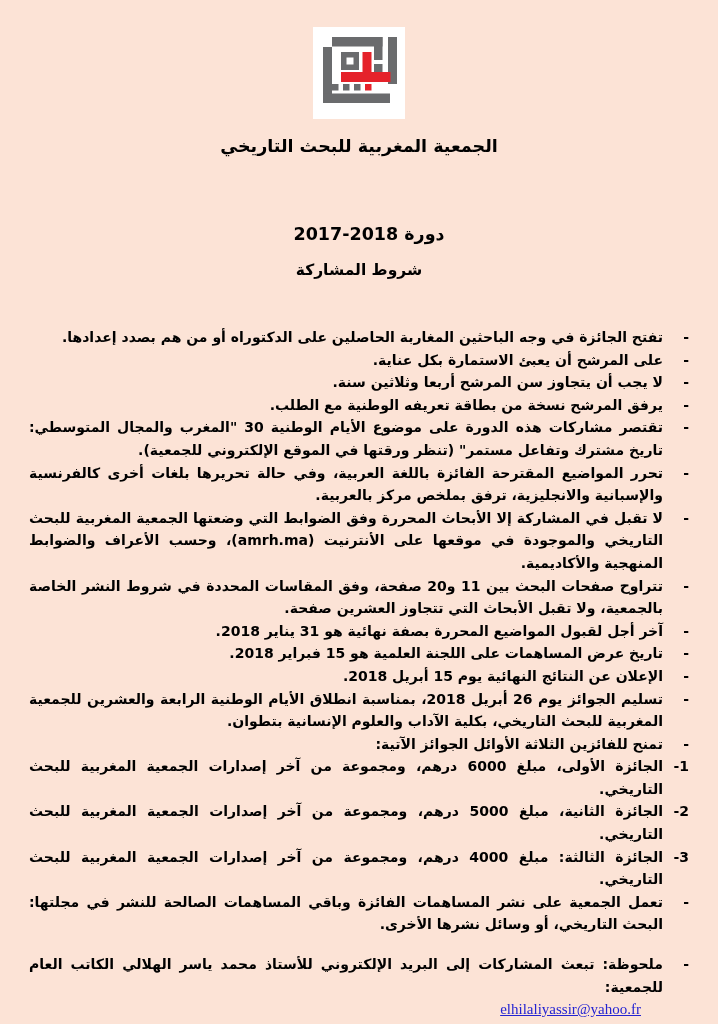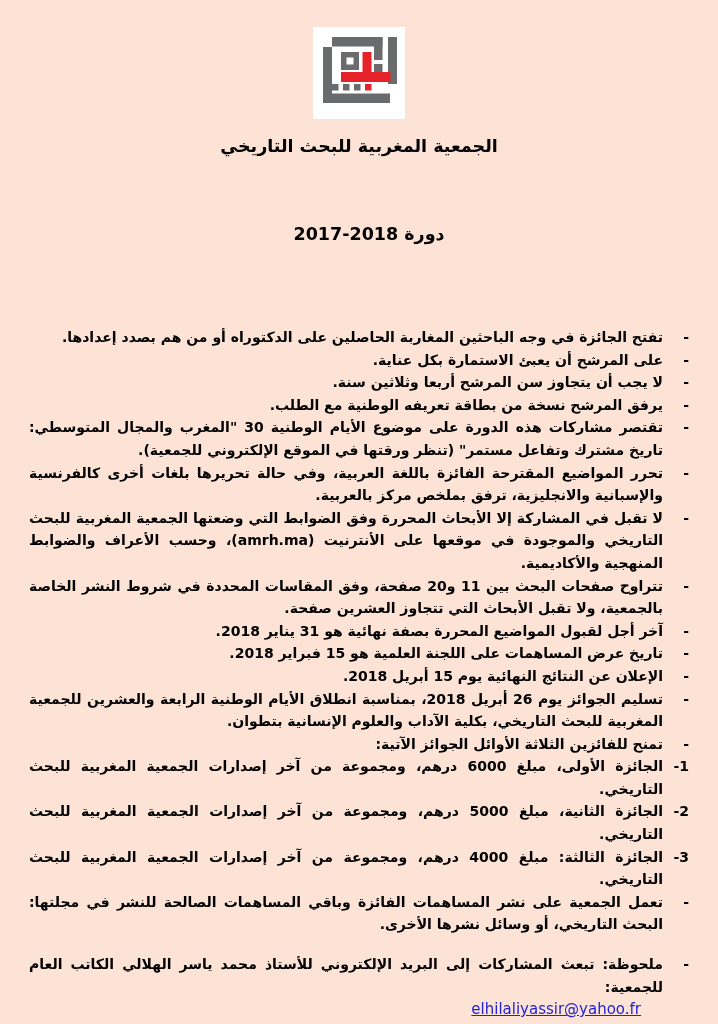--- a/index.html
+++ b/index.html
@@ -59,20 +59,21 @@
   }
   .li .txt{
     flex:1;
     text-align:justify;
   }
   .note-item{margin-top:17px;}
   .email-row{
     text-align:right;
     padding-right:48px;
     line-height:22.6px;
+    font-family:Liberation Serif, serif;
   }
   .email-row a{
     direction:ltr;
     unicode-bidi:embed;
     color:#2323d2;
     text-decoration:underline;
     font-weight:400;
     font-size:15px;
     cursor:pointer;
   }
@@ -104,20 +105,21 @@
       <g fill="#e5222a">
         <rect x="49.5" y="25" width="9" height="21"></rect>
         <rect x="28" y="45" width="49.5" height="10"></rect>
         <rect x="52" y="57" width="6.5" height="6.5"></rect>
       </g>
     </svg>
   </div>
 
   <div class="title t1">الجمعية المغربية للبحث التاريخي</div>
   <div class="title t3">دورة 2018-2017</div>
+  <div class="title t4">شروط المشاركة</div>
 
   <div class="content">
 
     <div class="li">
       <span class="marker">-</span>
       <span class="txt">تفتح الجائزة في وجه الباحثين المغاربة الحاصلين على الدكتوراه أو من هم بصدد إعدادها.</span>
     </div>
     <div class="li">
       <span class="marker">-</span>
       <span class="txt">على المرشح أن يعبئ الاستمارة بكل عناية.</span>

